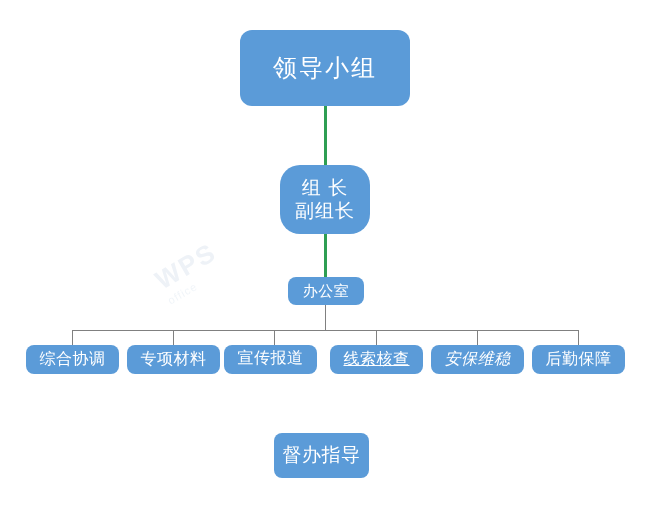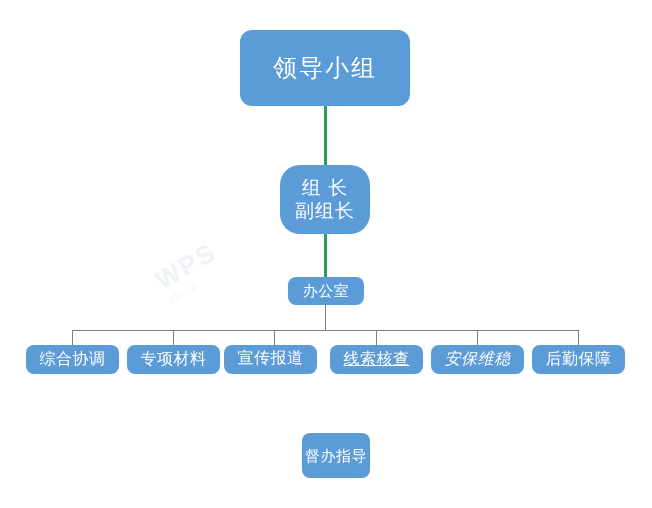--- a/index.html
+++ b/index.html
@@ -94,26 +94,26 @@
   .node-leaf {
     top: 345px;
     width: 93px;
     height: 29px;
     border-radius: 8px;
     font-size: 16px;
     letter-spacing: 0.5px;
   }
 
   .node-extra {
-    left: 302px;
+    left: 274px;
     top: 433px;
-    width: 68px;
+    width: 95px;
     height: 45px;
     border-radius: 8px;
-    font-size: 15px;
+    font-size: 19px;
     letter-spacing: 0.5px;
   }
 
   
   .conn {
     position: absolute;
   }
   .conn-v-green {
     width: 3px;
     background: #2E9E53;

